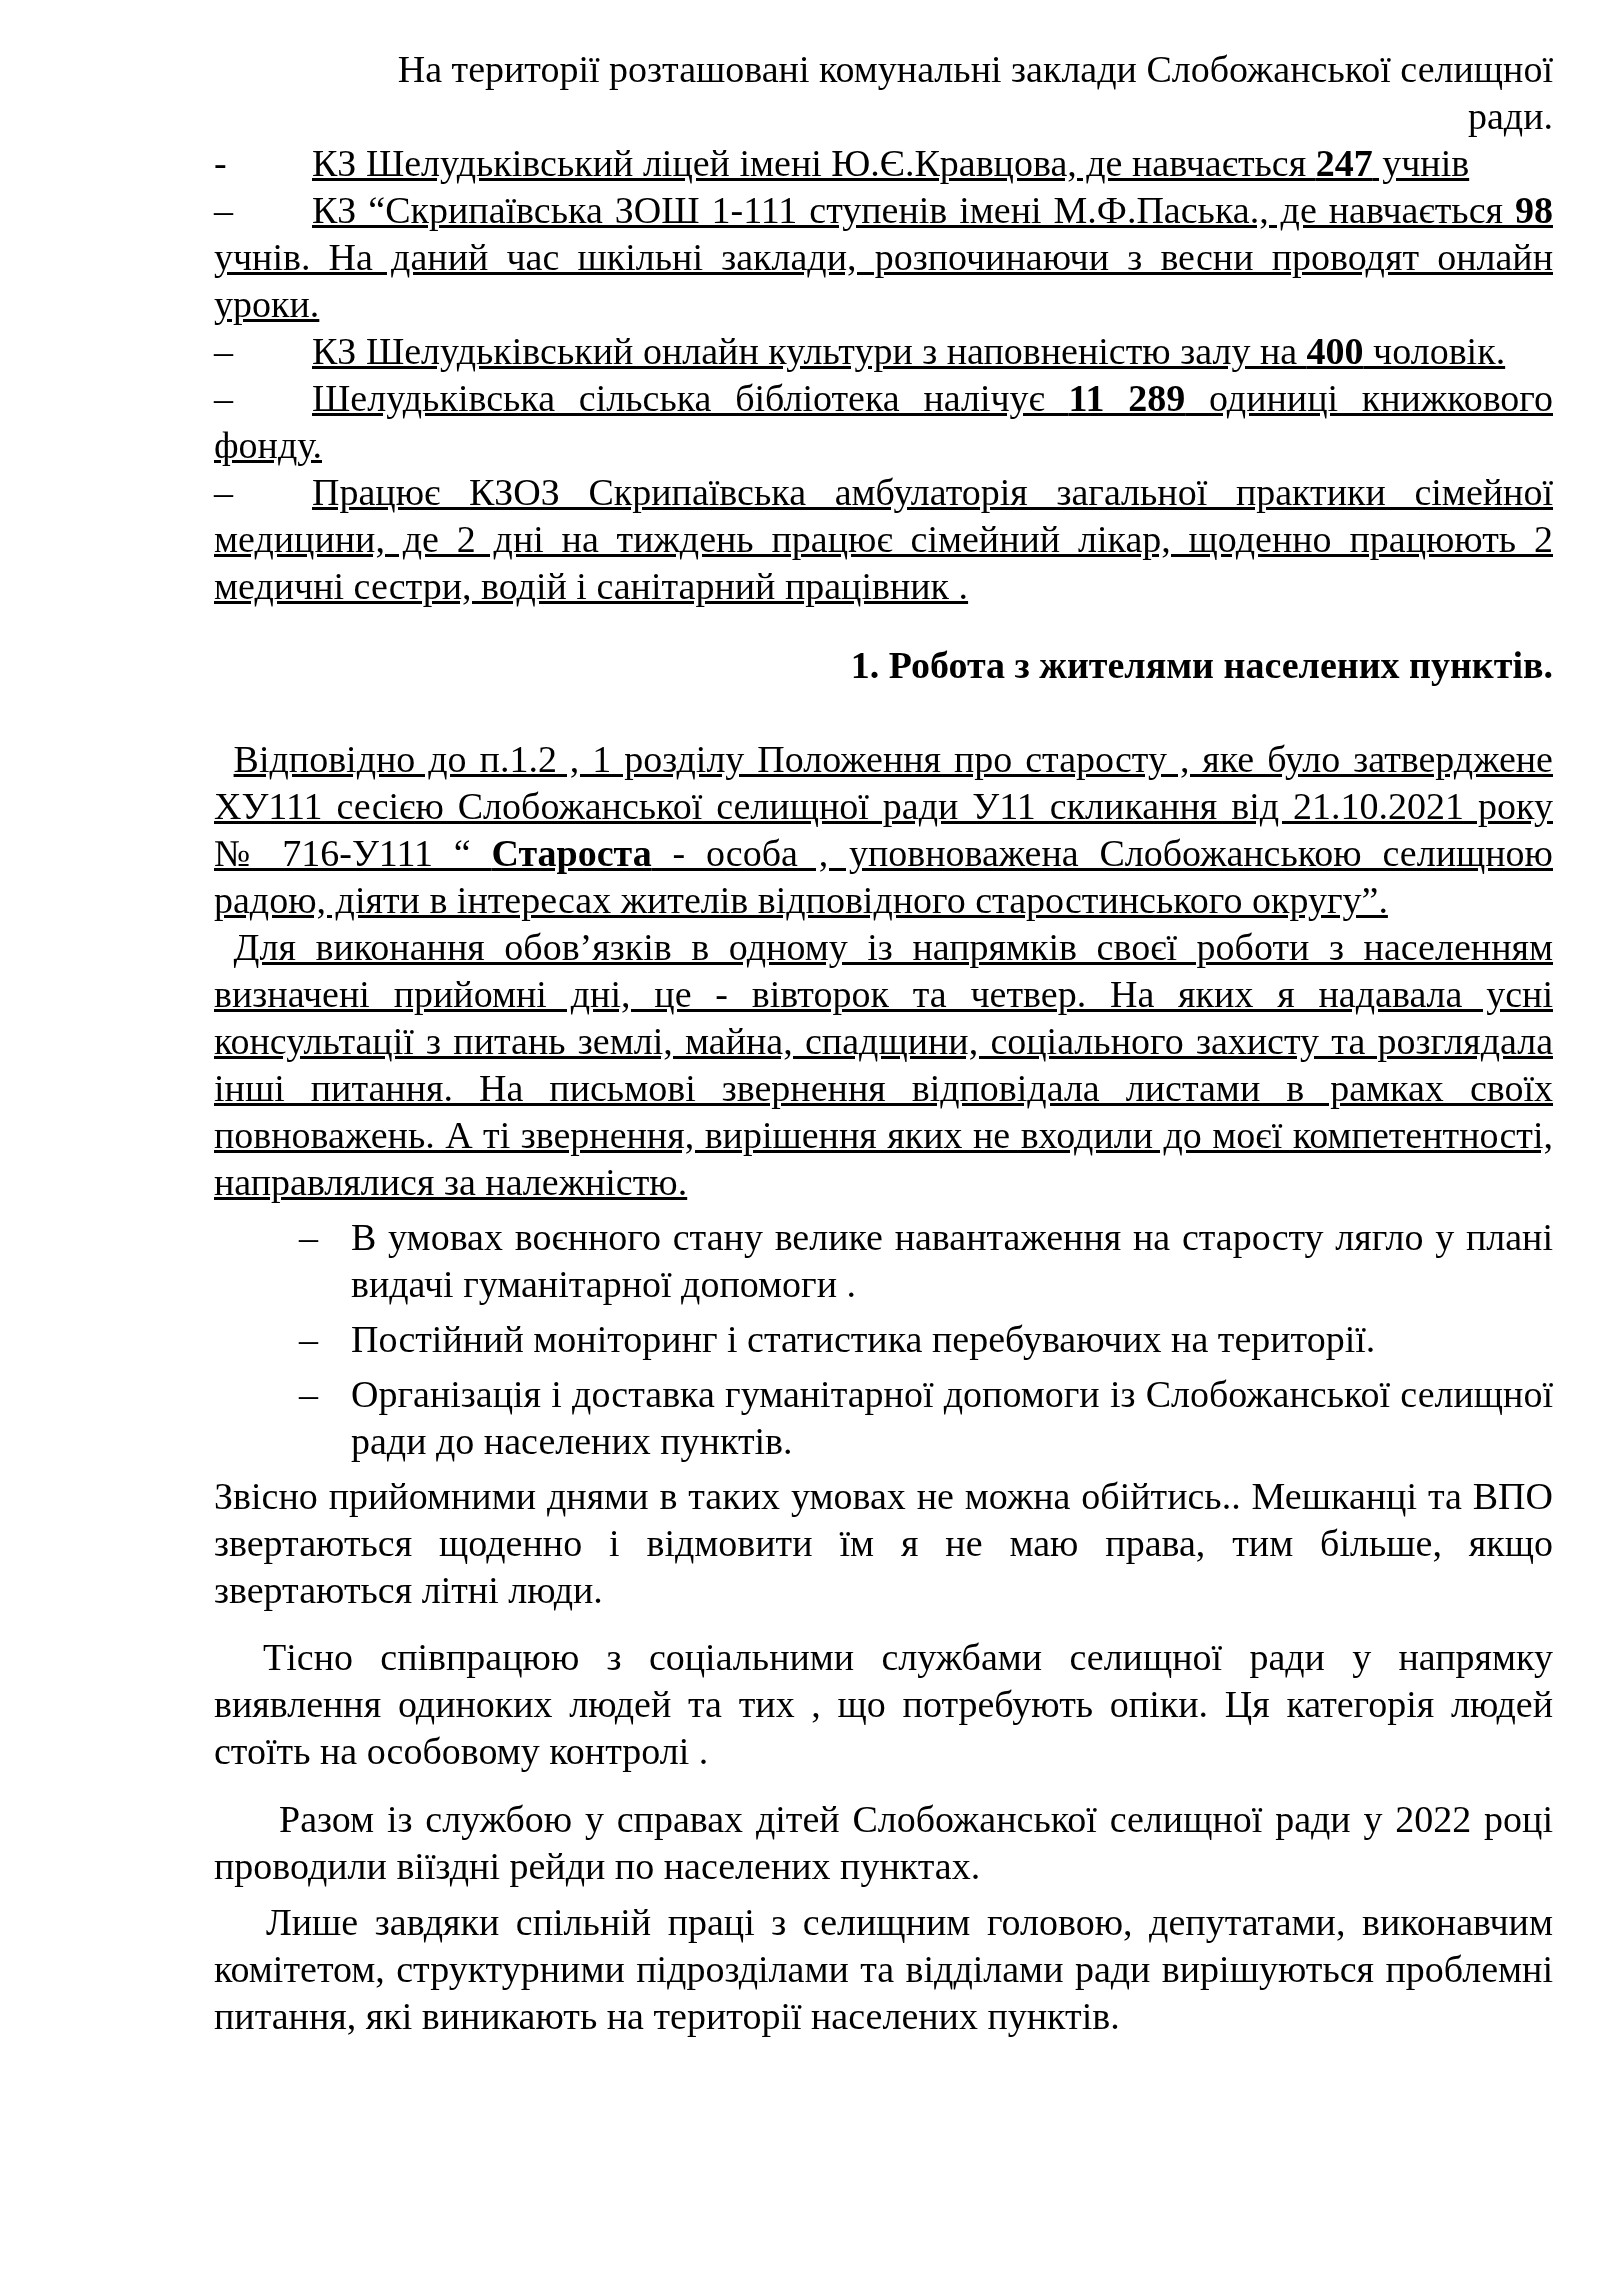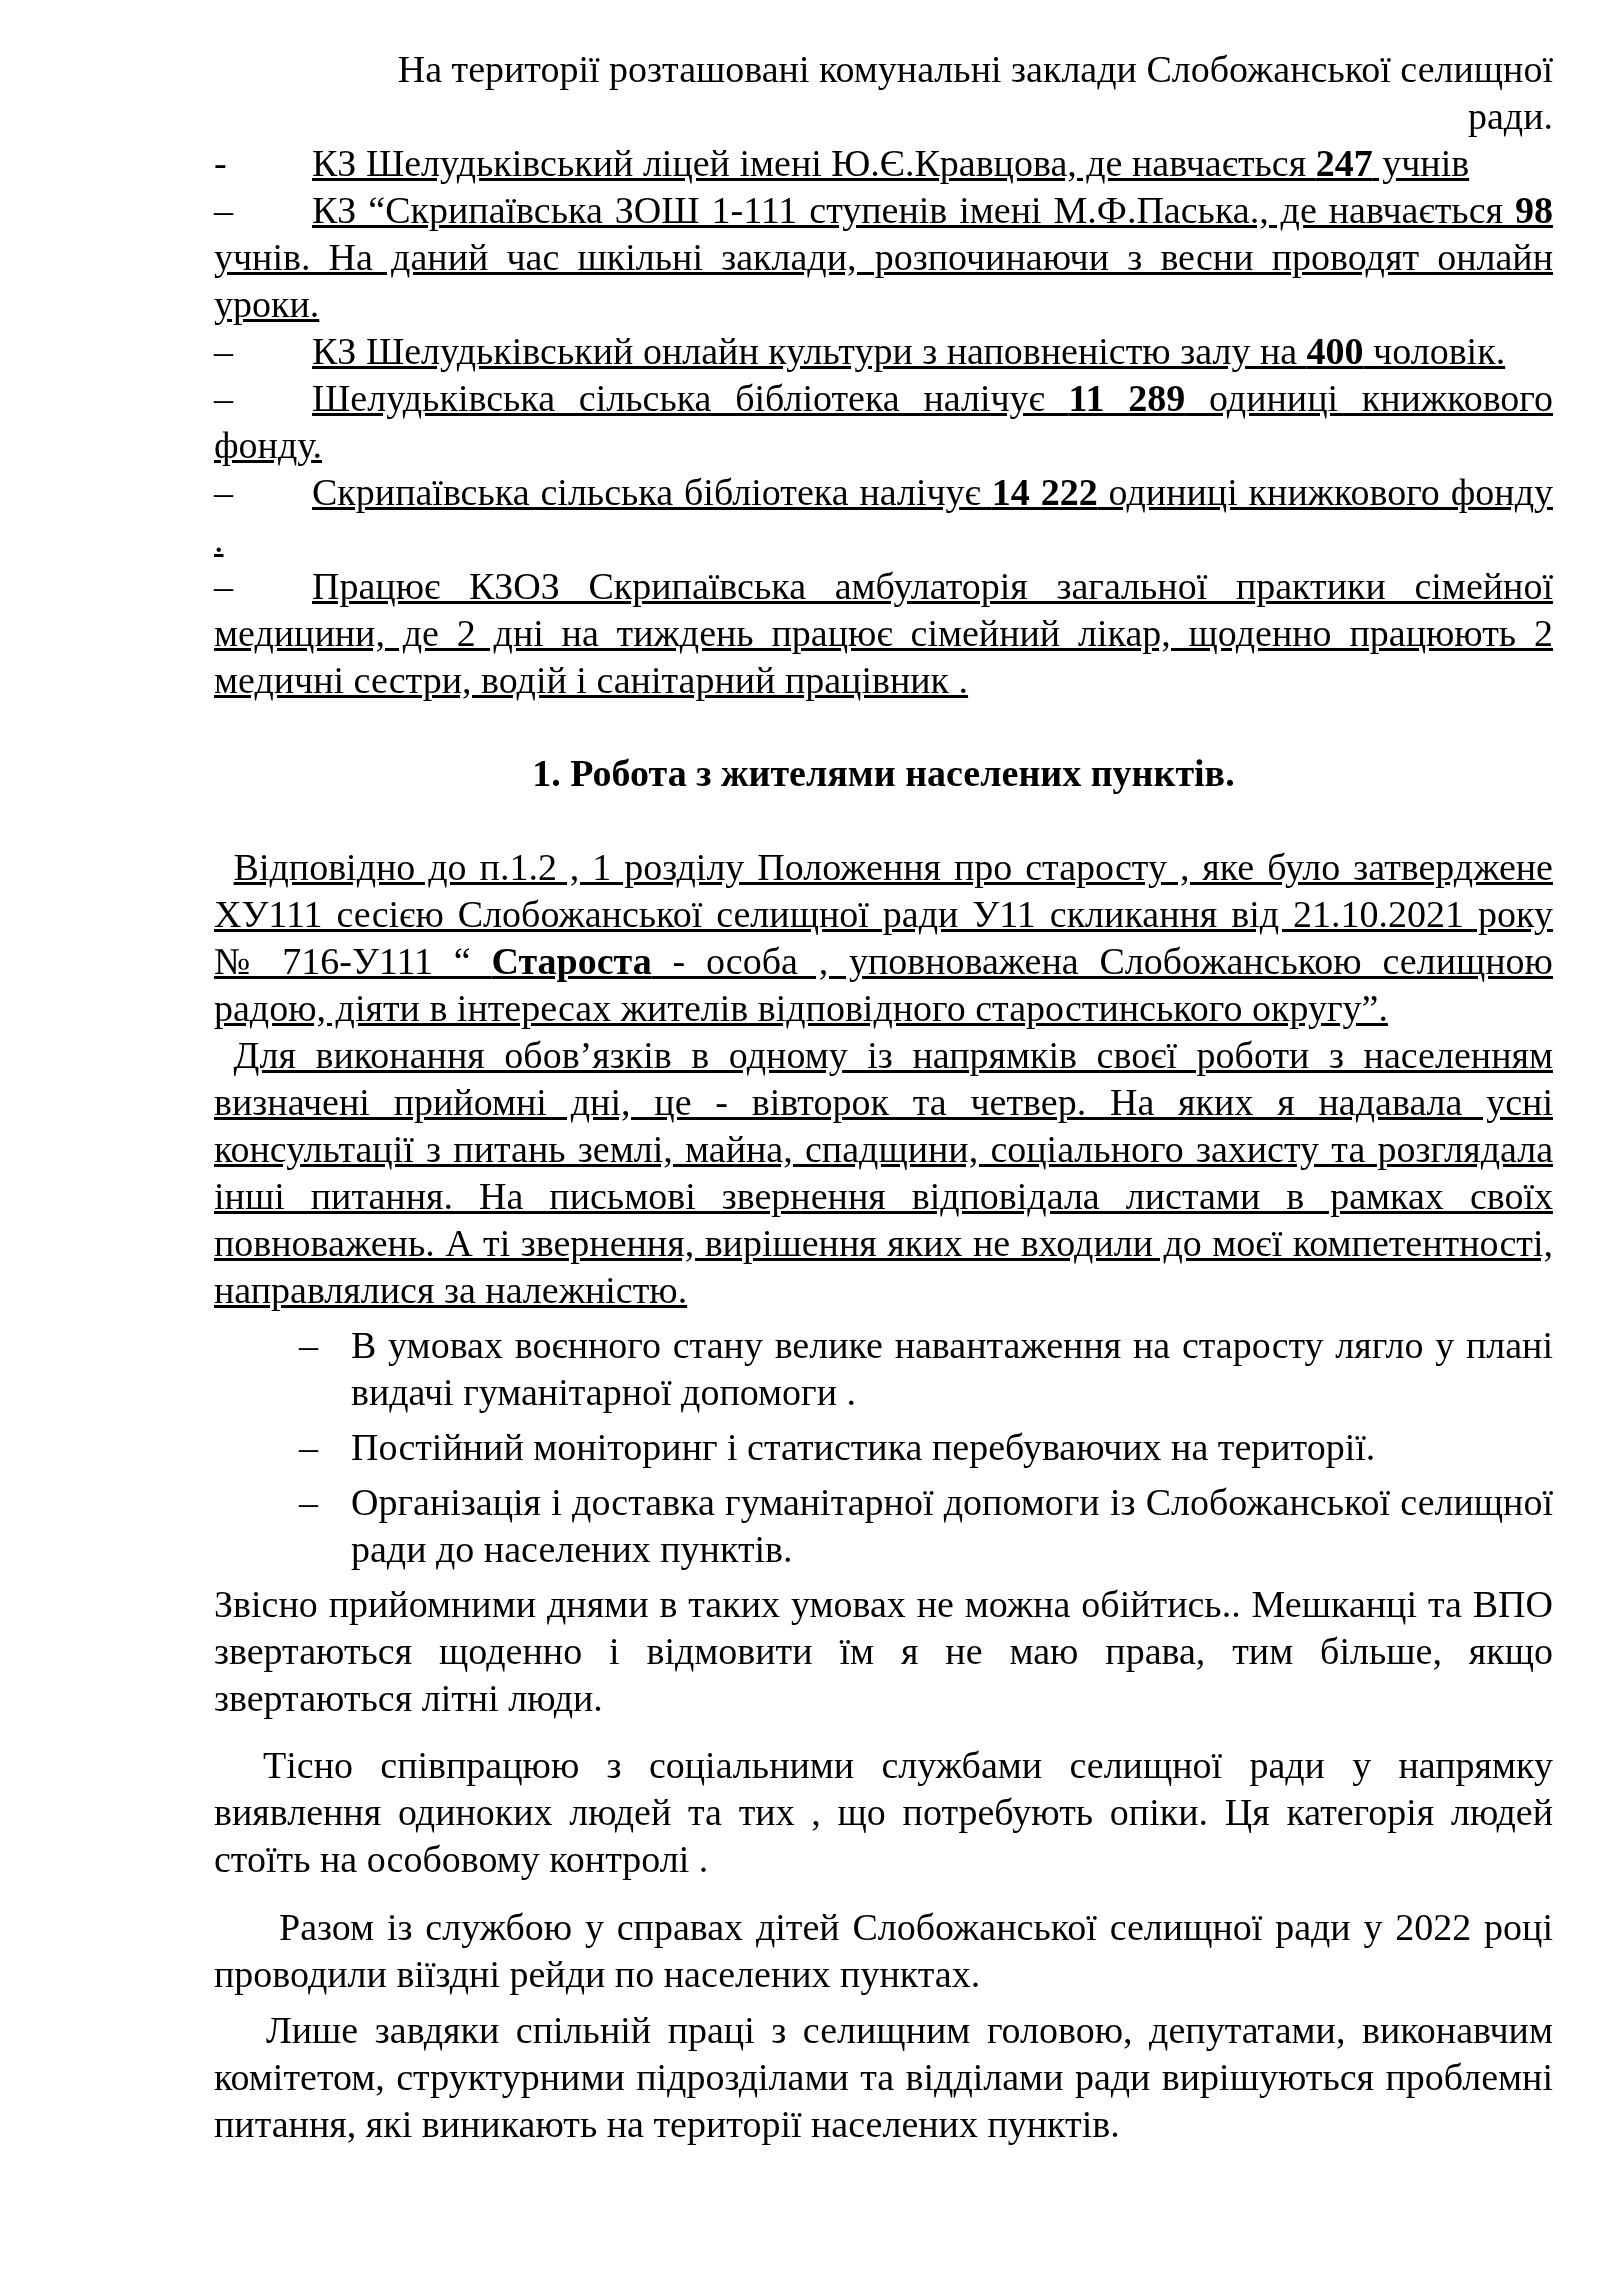--- a/index.html
+++ b/index.html
@@ -14,23 +14,23 @@
     line-height: 47px;
     color: #000000;
   }
   p { margin: 0; text-align: justify; }
   .indent-first { text-indent: 69px; text-align: right; }
   .dash-item { text-indent: 0; text-decoration: underline; }
   .dash-item .dash { display: inline-block; width: 98px; }
   .dash-item .dash-short { display: inline-block; width: 19.6px; }
   b { font-weight: bold; }
   .heading {
-    text-align: center;
+    text-align: right;
     font-weight: bold;
-    margin-top: 46px;
+    margin-top: 32px;
     margin-bottom: 47px;
   }
   .ind1 { text-indent: 19.6px; text-decoration: underline; }
   .ind3 { text-indent: 49px; }
   .ind4 { text-indent: 65px; }
   .ind5 { text-indent: 52px; }
   ul.list { list-style: none; margin: 7.9px 0 0 0; padding: 0 0 0 72px; }
   ul.list li { position: relative; padding-left: 65px; text-align: justify; margin-bottom: 7.9px; }
   ul.list li .bullet { position: absolute; left: 13px; top: 0; }
 </style>
@@ -45,23 +45,20 @@
     <span class="dash">-</span><span>КЗ  Шелудьківський ліцей імені Ю.Є.Кравцова, де навчається </span><b>247</b><span> учнів</span>
   </p>
   <p class="dash-item">
     <span class="dash">–</span><span>КЗ “Скрипаївська ЗОШ 1-111 ступенів імені М.Ф.Паська., де навчається </span><b>98</b><span> учнів. На даний час  шкільні заклади, розпочинаючи з весни  проводят  онлайн уроки.</span>
   </p>
   <p class="dash-item">
     <span class="dash">–</span><span>КЗ Шелудьківський онлайн культури  з наповненістю залу на </span><b>400</b><span> чоловік.</span>
   </p>
   <p class="dash-item">
     <span class="dash">–</span><span>Шелудьківська сільська бібліотека налічує   </span><b>11 289</b><span>   одиниці книжкового фонду.</span>
-  </p>
-  <p class="dash-item">
-    <span class="dash">–</span><span>Скрипаївська сільська бібліотека налічує  </span><b>14 222</b><span>  одиниці книжкового фонду .</span>
   </p>
 
   <p class="dash-item">
     <span class="dash">–</span><span>Працює КЗОЗ Скрипаївська  амбулаторія загальної практики сімейної медицини, де 2 дні на тиждень працює  сімейний лікар, щоденно  працюють 2 медичні сестри, водій і санітарний працівник .</span>
   </p>
 
   <p class="heading">1.  Робота з жителями населених пунктів.</p>
 
   <p class="ind1">
     <span>Відповідно до п.1.2 , 1 розділу Положення про старосту , яке було затверджене ХУ111 сесією Слобожанської селищної ради У11 скликання від 21.10.2021 року № 716-У111 “ </span><b>Староста</b><span> - особа , уповноважена Слобожанською селищною радою, діяти в інтересах жителів відповідного старостинського округу”.</span>

